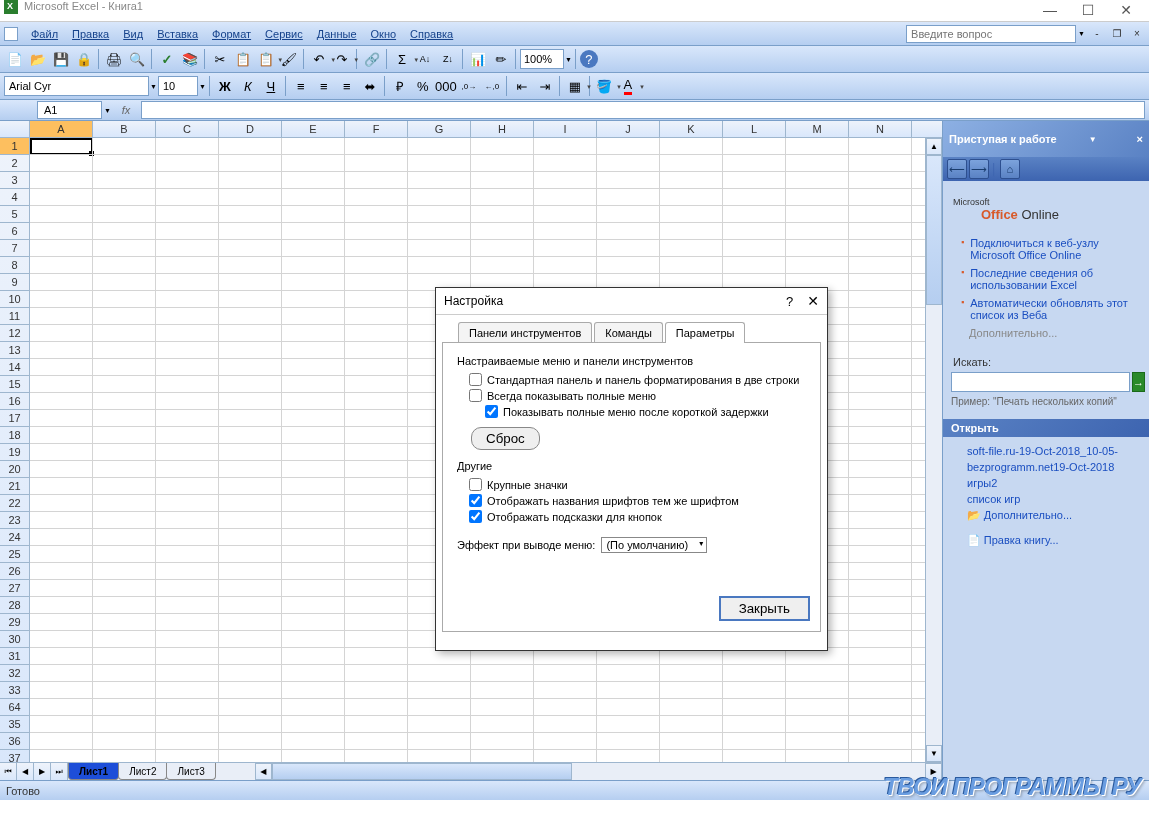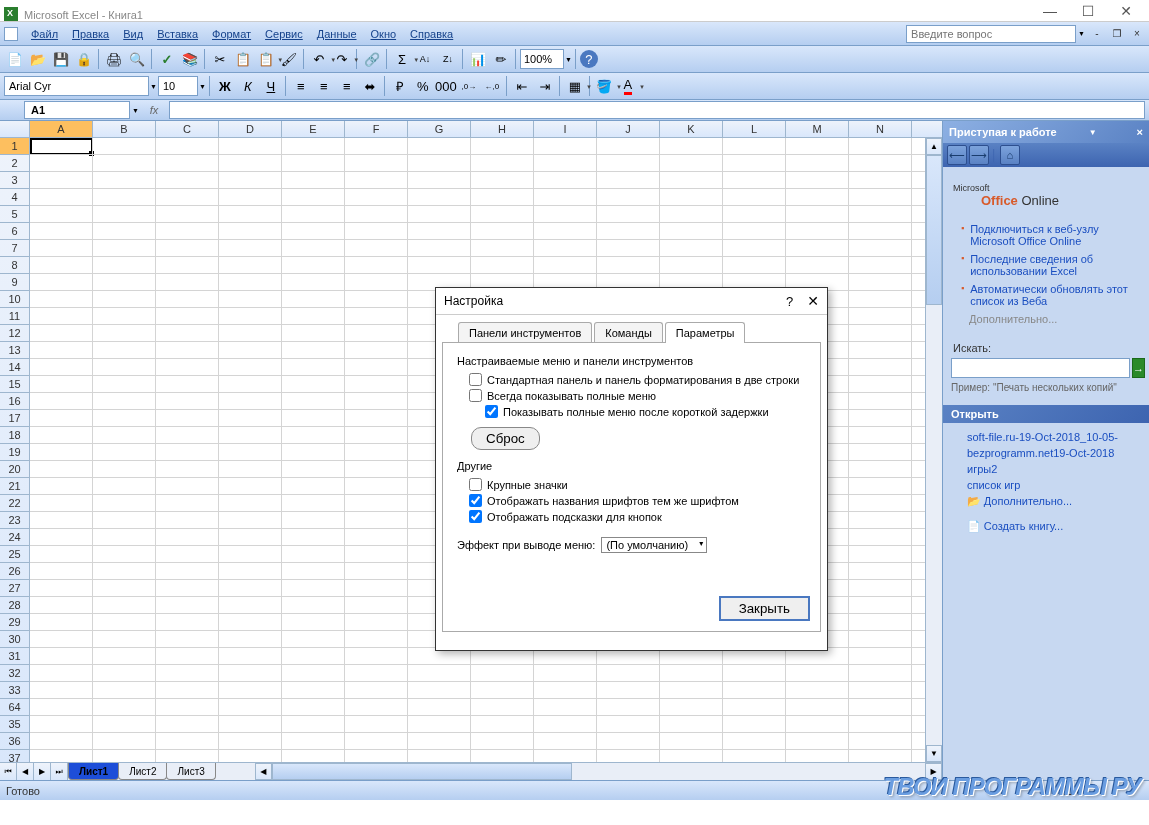--- a/index.html
+++ b/index.html
@@ -1,19 +1,19 @@
 <!DOCTYPE html>
 <html><head>
 <meta charset="utf-8">
 <style>
 * { margin:0; padding:0; box-sizing:border-box; font-family:Tahoma,Arial,sans-serif; }
 body { background:#fff; width:1149px; height:825px; overflow:hidden; position:relative; font-size:11px; }
 
 
-.titlebar { height:22px; background:#fff; border-bottom:1px solid #ccc; display:flex; align-items:flex-end; padding:0 4px; }
+.titlebar { height:22px; background:#fff; border-bottom:1px solid #ccc; display:flex; align-items:flex-start; padding:0 4px; }
 .titlebar .app-icon { width:14px; height:14px; background:#2a7e2e; margin-right:6px; display:inline-block; position:relative; }
 .titlebar .app-icon::after { content:"X"; color:#fff; font-size:9px; font-weight:bold; position:absolute; left:3px; top:1px; }
 .titlebar .title { color:#888; flex:1; }
 .titlebar .win-btn { width:38px; height:20px; display:flex; align-items:center; justify-content:center; color:#555; font-size:14px; }
 
 
 .menubar { height:24px; background:linear-gradient(#d9e7fb,#b5cef0); display:flex; align-items:center; padding:2px 4px; border-bottom:1px solid #7a9fc9; }
 .menubar .menu-icon { width:14px; height:14px; margin-right:6px; border:1px solid #7a9fc9; background:#fff; }
 .menubar .menu-item { padding:2px 7px; color:#15428b; }
 .menubar .menu-item u { text-decoration:underline; }
@@ -26,21 +26,21 @@
 .tb-btn { width:22px; height:22px; display:flex; align-items:center; justify-content:center; font-size:13px; border:1px solid transparent; border-radius:2px; }
 .tb-sep { width:2px; height:20px; border-left:1px solid #7a9fc9; margin:0 2px; }
 .tb-dropdown { position:relative; }
 .tb-dropdown::after { content:"▾"; font-size:7px; color:#444; position:absolute; right:-6px; top:7px; }
 .zoom-input { width:44px; height:20px; border:1px solid #7a9fc9; background:#fff; font-size:11px; text-align:left; padding:0 3px; }
 .font-name { width:145px; height:20px; border:1px solid #7a9fc9; background:#fff; padding:1px 4px; font-size:11px; }
 .font-size { width:40px; height:20px; border:1px solid #7a9fc9; background:#fff; padding:1px 4px; font-size:11px; }
 
 
 .formula-row { height:21px; background:linear-gradient(#d9e7fb,#b5cef0); display:flex; align-items:center; border-bottom:1px solid #7a9fc9; }
-.name-box { width:106px; height:18px; background:#fff; border:1px solid #7a9fc9; margin:0 0 0 24px; padding:1px 6px; font-size:11px;font-weight:bold; }
+.name-box { width:65px; height:18px; background:#fff; border:1px solid #7a9fc9; margin:0 0 0 37px; padding:1px 6px; font-size:11px; }
 .fx-label { width:30px; text-align:center; font-style:italic; color:#666; }
 .formula-input { flex:1; height:18px; background:#fff; border:1px solid #7a9fc9; margin-right:4px; }
 
 
 .workbook { display:flex; height:659px; }
 .grid-area { flex:1; display:flex; flex-direction:column; position:relative; }
 .col-headers { height:17px; display:flex; background:linear-gradient(#eef3fb,#d9e7fb); border-bottom:1px solid #9eb6ce; }
 .select-all { width:30px; border-right:1px solid #9eb6ce; background:linear-gradient(#eef3fb,#d9e7fb); }
 .col-h { width:63px; text-align:center; border-right:1px solid #9eb6ce; font-size:11px; color:#333; line-height:16px; }
 .col-h.active { background:#fdbf5f; }
@@ -69,21 +69,21 @@
 .scroll-track-h { flex:1; position:relative; background:#e9eef7; }
 .scroll-thumb-h { position:absolute; left:0; top:0; bottom:0; width:300px; background:linear-gradient(#d9e7fb,#b5cef0); border:1px solid #9eb6ce; }
 
 
 .statusbar { height:20px; background:linear-gradient(#d9e7fb,#b5cef0); display:flex; align-items:center; padding:0 6px; border-top:1px solid #7a9fc9; font-size:11px; color:#333; }
 .statusbar .spacer { flex:1; }
 .statusbar .num { margin-right:60px; }
 
 
 .task-pane { width:207px; background:#c7d8f1; border-left:1px solid #7a9fc9; display:flex; flex-direction:column; font-size:11px; }
-.tp-header { height:22px; background:linear-gradient(135deg,#8db0e3,#5a82c4); color:#fff; display:flex; align-items:center; padding:0 6px; font-weight:bold; }
+.tp-header { height:36px; background:linear-gradient(135deg,#8db0e3,#5a82c4); color:#fff; display:flex; align-items:center; padding:0 6px; font-weight:bold; }
 .tp-header .x { margin-left:auto; }
 .tp-nav { height:24px; background:linear-gradient(#5a82c4,#3d64b0); display:flex; align-items:center; padding:2px 4px; gap:2px; }
 .tp-nav-btn { width:20px; height:20px; border:1px solid #2d4f8f; border-radius:2px; display:flex; align-items:center; justify-content:center; background:linear-gradient(#7ca3dc,#5a82c4); color:#1a3d6e; font-size:11px; }
 .tp-body { flex:1; padding:8px; }
 .tp-logo { font-size:13px; margin:8px 0 12px 2px; color:#333; }
 .tp-logo .brand { color:#d85a2a; font-weight:bold;margin-left:28px; }
 .tp-link { display:flex; padding:3px 0 3px 10px; color:#1a4ec0; }
 .tp-link::before { content:"▪"; color:#d85a2a; margin-right:6px; font-size:9px; }
 .tp-more { color:#888; padding:3px 0 3px 18px; }
 .tp-search-label { margin:14px 0 4px 2px; color:#333; }
@@ -396,21 +396,21 @@
         <span class="tp-search-go">→</span>
       </div>
       <div class="tp-example">Пример:  "Печать нескольких копий"</div>
       <div class="tp-section-hdr">Открыть</div>
       <div class="tp-file">soft-file.ru-19-Oct-2018_10-05-</div>
       <div class="tp-file">bezprogramm.net19-Oct-2018</div>
       <div class="tp-file">игры2</div>
       <div class="tp-file">список игр</div>
       <div class="tp-file folder">Дополнительно...</div>
       <div style="height:8px;"></div>
-      <div class="tp-file new">Создать книгу...</div>
+      <div class="tp-file new">Правка книгу...</div>
     </div>
   </div>
 </div>
 
 <div class="statusbar">
   <span>Готово</span>
   <span class="spacer"></span>
   <span class="num">NUM</span>
 </div>
 

